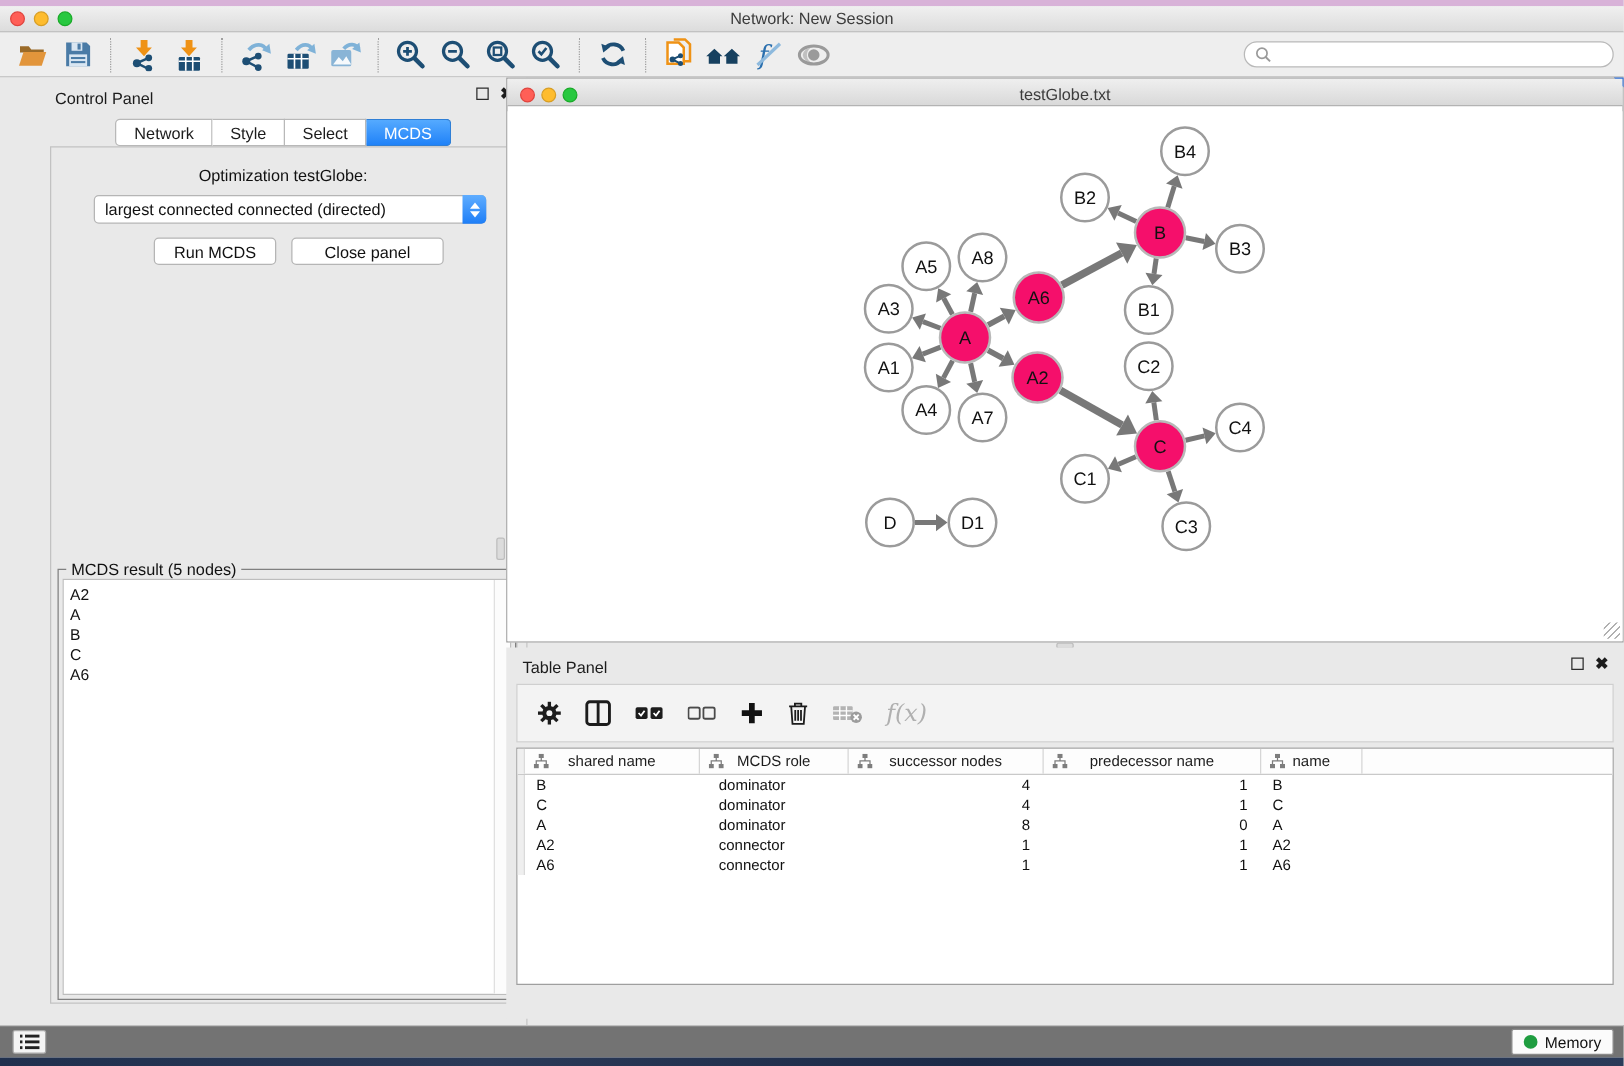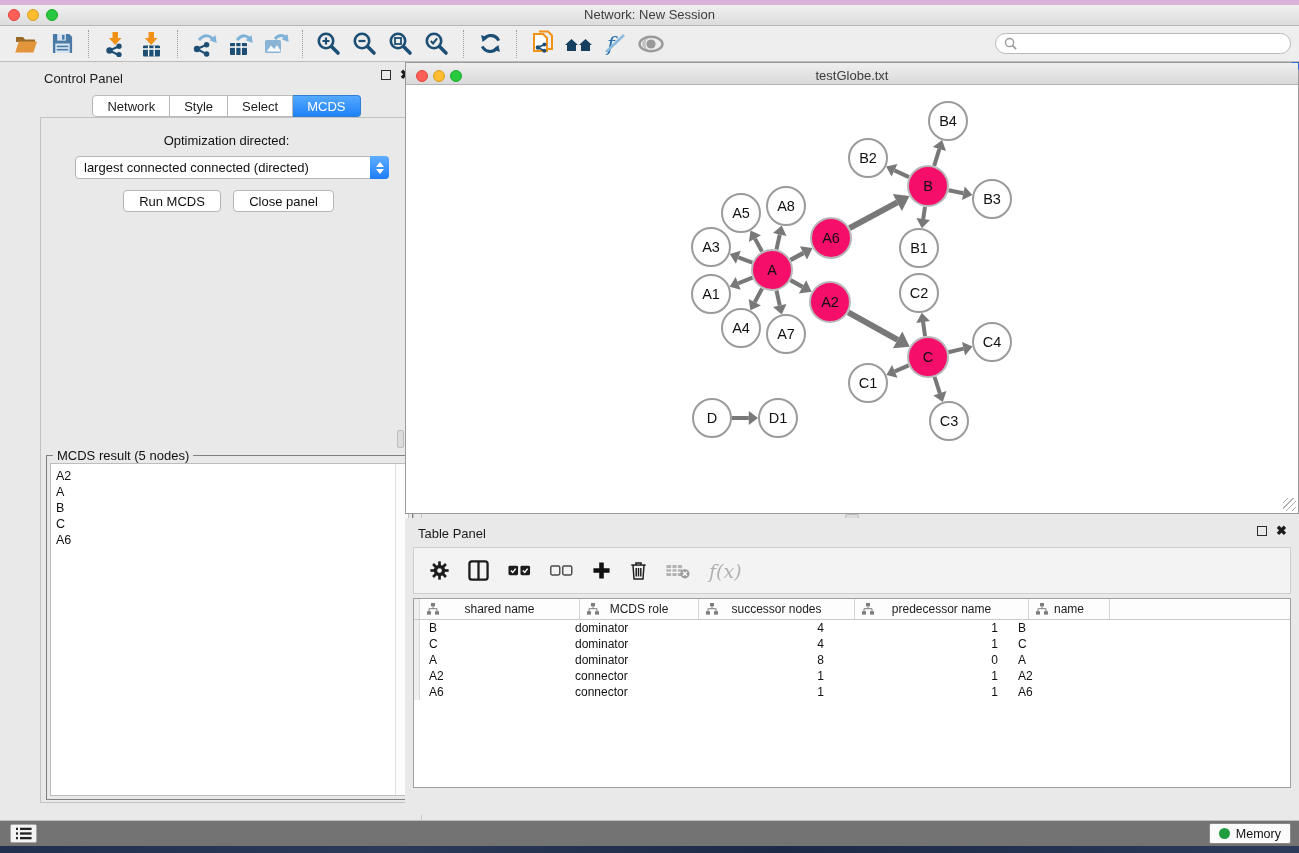--- a/index.html
+++ b/index.html
@@ -66,21 +66,21 @@
   .combo .step { width:19px; height:23px; margin:-1px -1px -1px 0; border-radius:0 4px 4px 0;
     background:linear-gradient(#5fadff,#1e7ef7); display:flex; flex-direction:column;
     align-items:center; justify-content:center; gap:2px; }
   .combo .step .up { width:0; height:0; border-left:4px solid transparent; border-right:4px solid transparent;
     border-bottom:5px solid #fff; }
   .combo .step .down { width:0; height:0; border-left:4px solid transparent; border-right:4px solid transparent;
     border-top:5px solid #fff; }
   .btn { position:absolute; height:22px; background:#fff; border:1px solid #b5b5b5; border-radius:4px;
     font-size:13px; color:#111; display:flex; align-items:center; justify-content:center; }
   .btn-run { left:91px; top:128px; width:98px; }
-  .btn-close { left:201px; top:128px; width:101px; }
+  .btn-close { left:201px; top:128px; width:122px; }
 
   .mcds-group { position:absolute; left:14px; top:393px; width:367px; height:345px;
     border:1px solid #808080; }
   .mcds-group-title { position:absolute; left:6px; top:-8px; background:#e9e9e9; padding:0 4px;
     font-size:13px; color:#111; }
   .mcds-list { position:absolute; left:3px; top:7px; right:3px; bottom:3px; background:#fff;
     border:1px solid #bdbdbd; overflow:hidden; }
   .mcds-items { padding:4px 0 0 5px; }
   .mcds-items div { font-size:12.5px; color:#111; line-height:16px; }
   .mcds-scroll { position:absolute; right:0; top:0; bottom:0; width:13px; background:#fcfcfc;
@@ -311,21 +311,21 @@
         <span class="close-x">✖</span>
       </span>
     </div>
     <div class="seg-row">
         <div class="seg">Network</div>
         <div class="seg">Style</div>
         <div class="seg">Select</div>
         <div class="seg selected">MCDS</div>
       </div>
     <div class="cp-box"></div>
-    <div class="opt-label">Optimization directed:</div>
+    <div class="opt-label">Optimization testGlobe:</div>
     <div class="combo">
       <span class="val">largest connected connected (directed)</span>
       <span class="step">
           <span class="up"></span>
           <span class="down"></span>
         </span>
     </div>
     <div class="btn btn-run">Run MCDS</div>
     <div class="btn btn-close">Close panel</div>
     <div class="mcds-group">
@@ -513,21 +513,21 @@
         </svg>
       </div>
       <div class="tp-btn">
         <span class="fx">f(x)</span>
       </div>
     </div>
 
     <div class="ntable">
       <div class="t-header">
           <div class="t-gutter"></div>
-          <div class="th" style="width: 160px;">
+          <div class="th" style="width: 140px;">
             <svg width="12" height="12" viewBox="0 0 12 12">
               <g fill="#7d7d7d">
                 <rect x="4" y="0" width="4" height="3.4"></rect>
                 <rect x="0" y="8.2" width="4" height="3.4"></rect>
                 <rect x="8" y="8.2" width="4" height="3.4"></rect>
               </g>
               <path d="M6 3.4v2.3M2 8.2V5.7h8v2.5" fill="none" stroke="#7d7d7d" stroke-width="1"></path>
             </svg>
             <span>shared name</span>
           </div>

